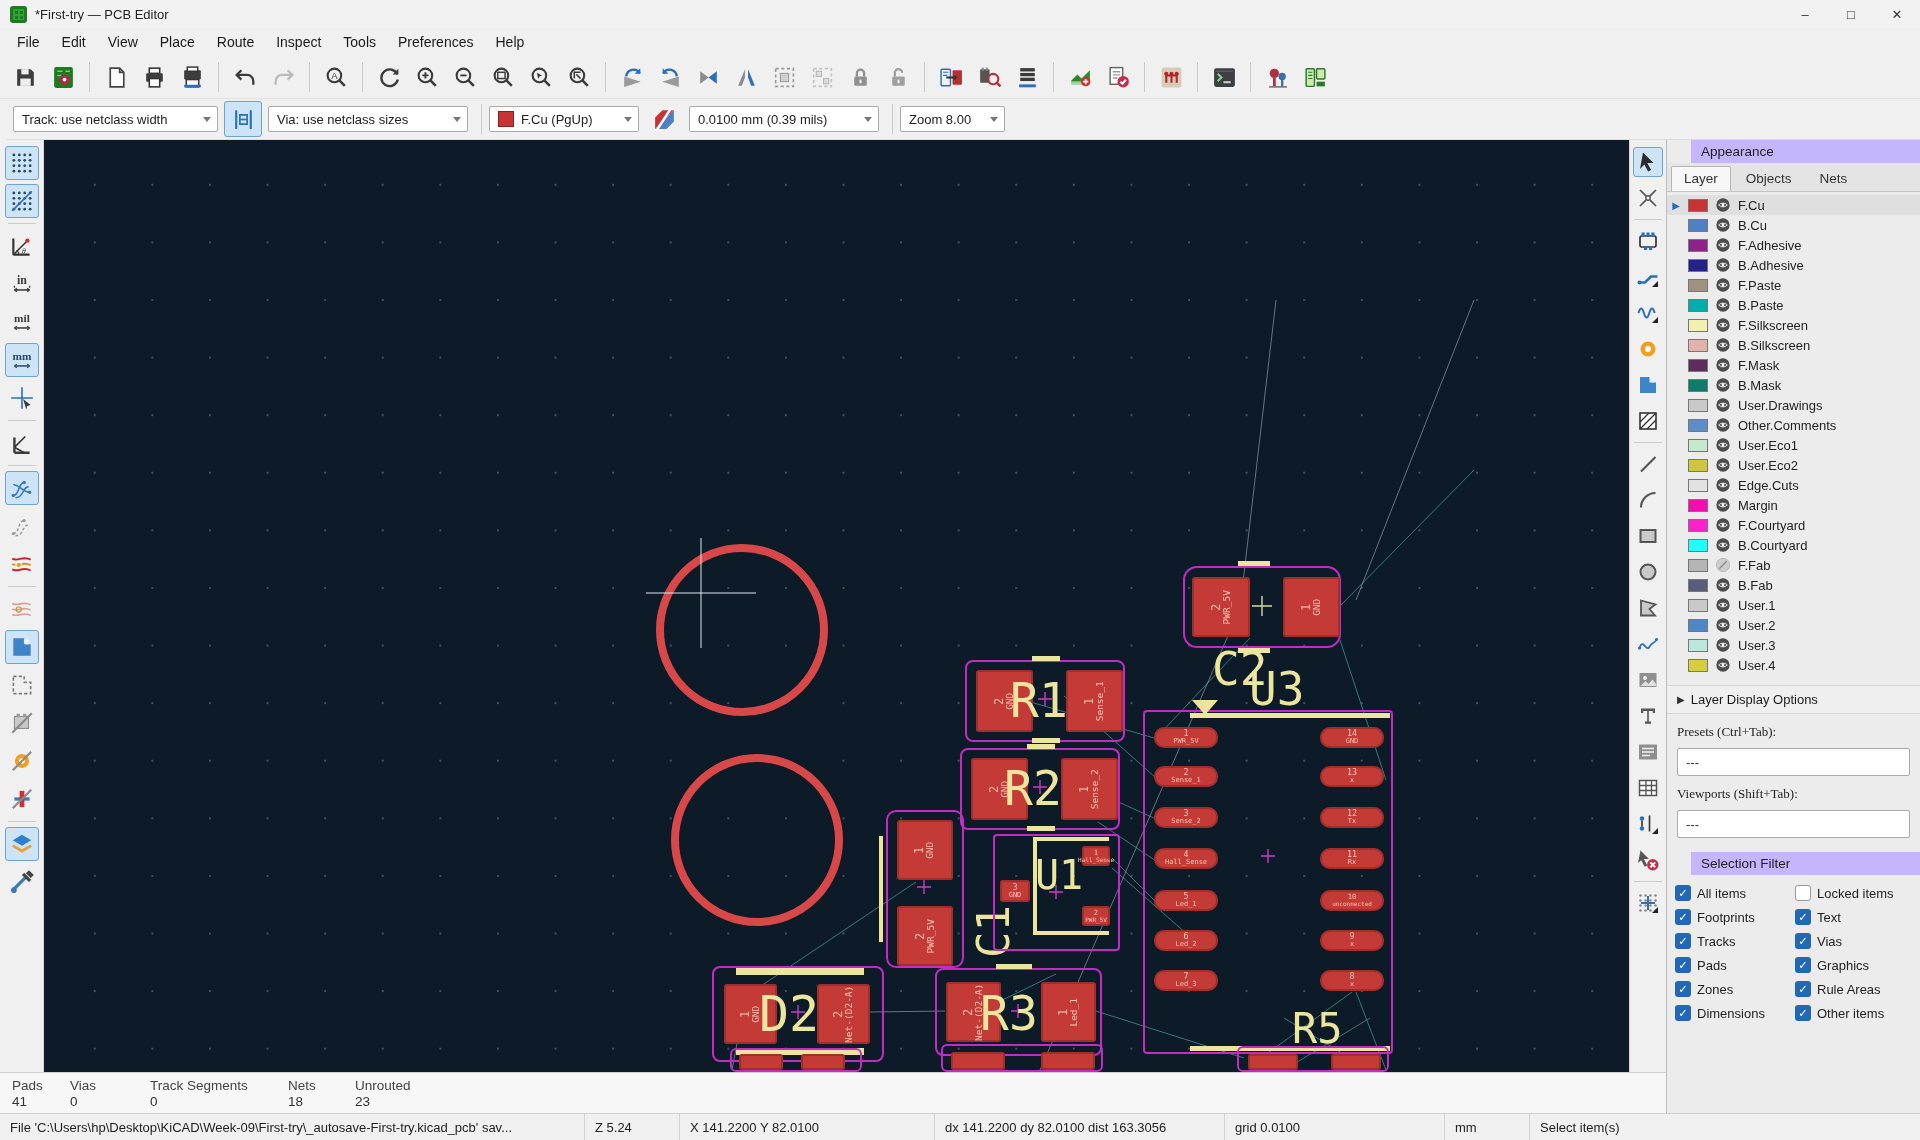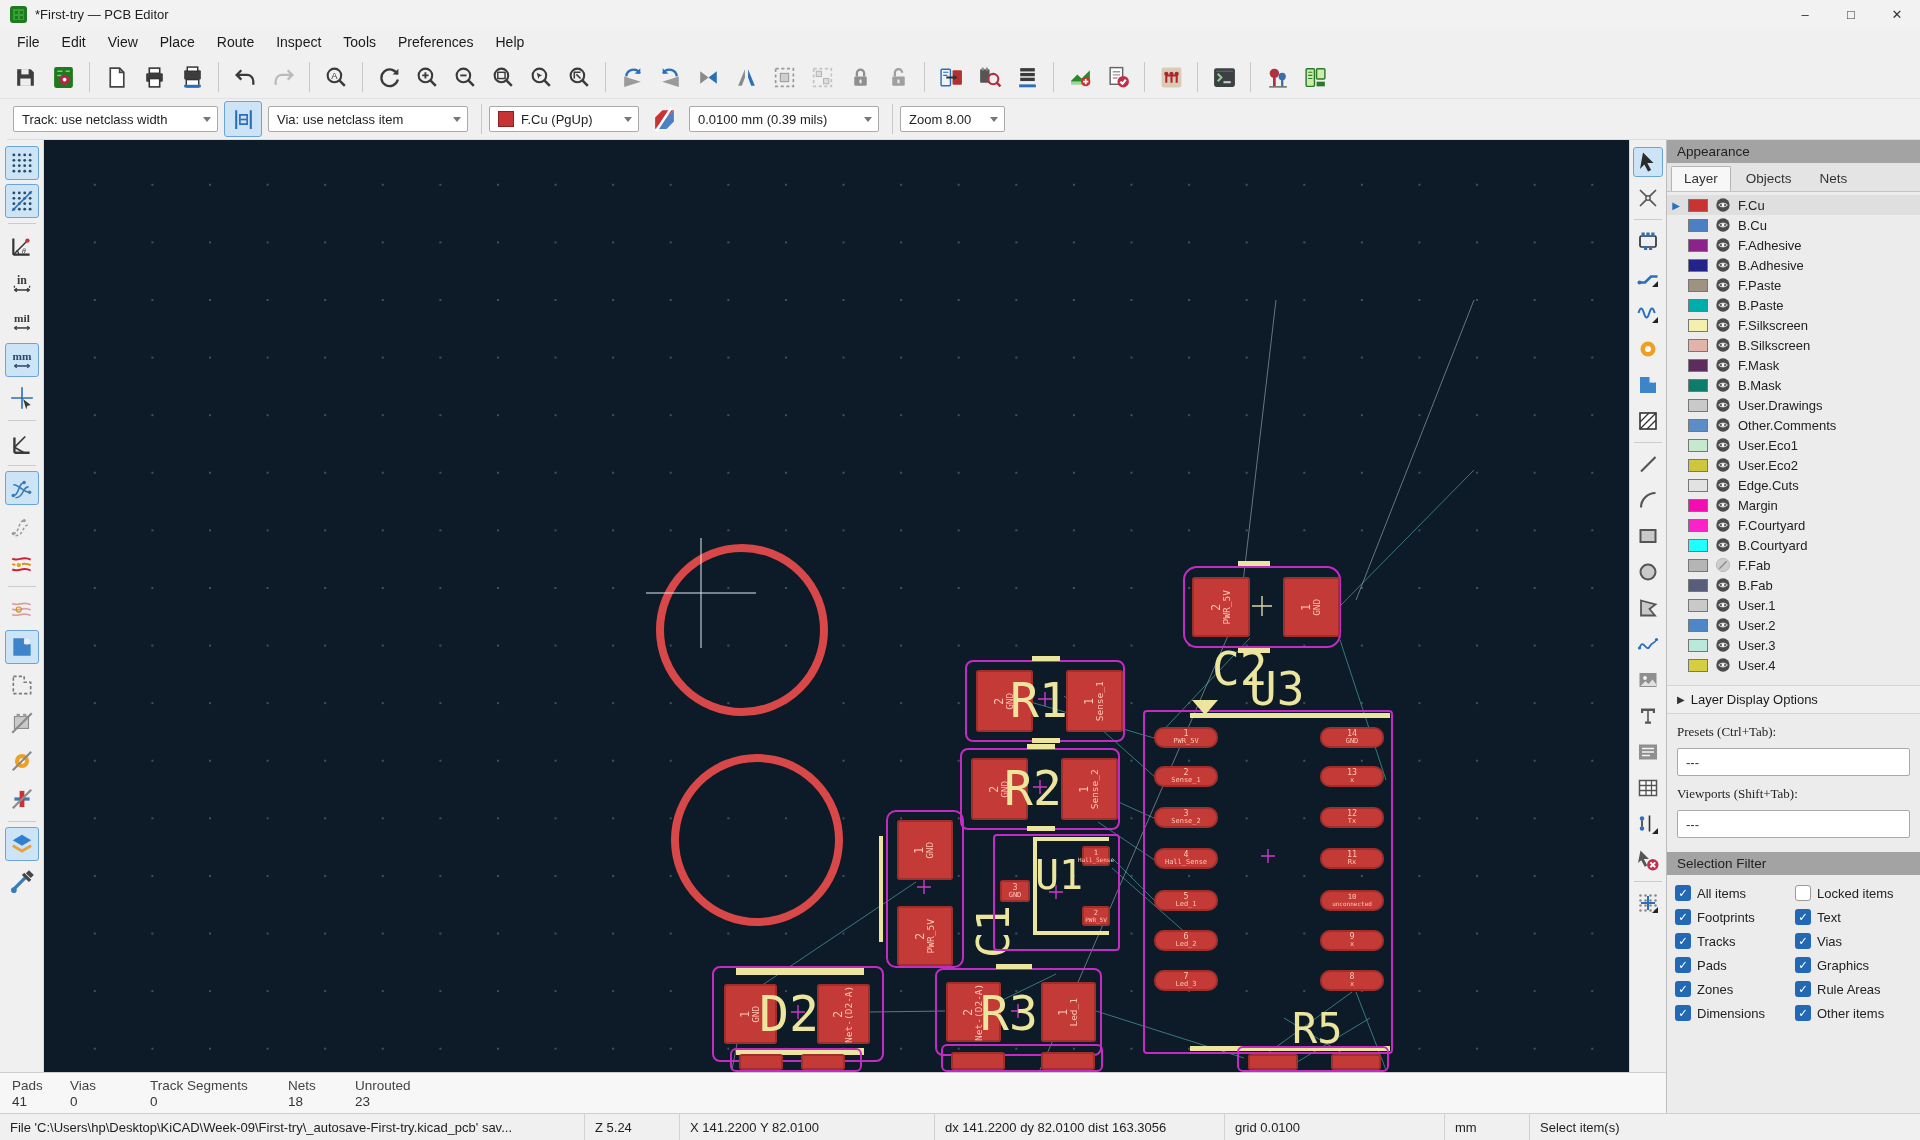--- a/index.html
+++ b/index.html
@@ -51,21 +51,21 @@
   .pad{position:absolute;background:#c43a36;border-radius:3px;display:flex;align-items:center;justify-content:center;
        color:#ffc7b5;font-family:"DejaVu Sans Mono",monospace;line-height:1.08;text-align:center;box-sizing:border-box;
        box-shadow:inset 0 0 0 2px rgba(0,0,0,.18);}
   .pad .in{display:flex;flex-direction:column;align-items:center;white-space:nowrap;}
   .pad.v .in{transform:rotate(-90deg);}
   .pad .num{font-size:1.2em;}
   .ref{position:absolute;color:#ece59e;font-family:"DejaVu Sans Mono",monospace;white-space:nowrap;}
   .tri{position:absolute;width:0;height:0;border-left:13px solid transparent;border-right:13px solid transparent;border-top:15px solid #ece59e;}
   
   #panel{left:1666px;top:140px;width:254px;height:973px;background:#ececec;border-left:1px solid #bdbdbd;box-sizing:border-box;font-size:13px;}
-  .phdr{background:#a3a3a3;padding:4px 10px;font-size:13.5px;color:#222;}
+  .phdr{background:#c4b5fd;padding:4px 10px;font-size:13.5px;color:#222;margin-left:24px;}
   #tabs{display:flex;border-bottom:1px solid #c5c5c5;background:#e4e4e4;padding:3px 4px 0 4px;gap:2px;}
   .tab{padding:4px 12px 5px 12px;font-size:13.5px;color:#333;border:1px solid transparent;border-bottom:none;border-radius:2px 2px 0 0;}
   .tab.active{background:#f7f7f7;border-color:#b5b5b5;}
   #layerlist{padding-top:3px;}
   .lrow{display:flex;align-items:center;height:20px;padding-left:4px;gap:7px;}
   .lrow.sel{background:#dfdfdf;}
   .lsel-arrow{width:10px;font-size:10px;color:#2b6fbb;text-align:center;}
   .sw{width:20px;height:13px;border:1px solid #777;box-sizing:border-box;flex:none;}
   .eye{width:16px;height:16px;flex:none;display:flex;}
   .eye svg{width:16px;height:16px;}
@@ -355,21 +355,21 @@
         <span class="chev"></span>
     </div>
     <div class="tbtn active" id="trackwidth-btn">
         <svg viewBox="0 0 24 24">
           <path d="M5 3v18M19 3v18" stroke="#2b6fbb" stroke-width="2"></path>
           <path d="M8.5 7.5h7v9h-7z" fill="none" stroke="#2b6fbb" stroke-width="1.6"></path>
           <path d="M9 12h6" stroke="#2b6fbb" stroke-width="1.6"></path>
         </svg>
       </div>
     <div class="combo" style="width:200px;margin-left:6px">
-      <span class="ctext">Via: use netclass item</span>
+      <span class="ctext">Via: use netclass sizes</span>
         <span class="chev"></span>
     </div>
     <div class="tsep"></div>
     <div class="combo" style="width:150px">
       <span class="swatch"></span>
       <span class="ctext">F.Cu (PgUp)</span>
         <span class="chev"></span>
     </div>
     <div class="tbtn" id="layerpair-btn">
         <svg viewBox="0 0 24 24">

